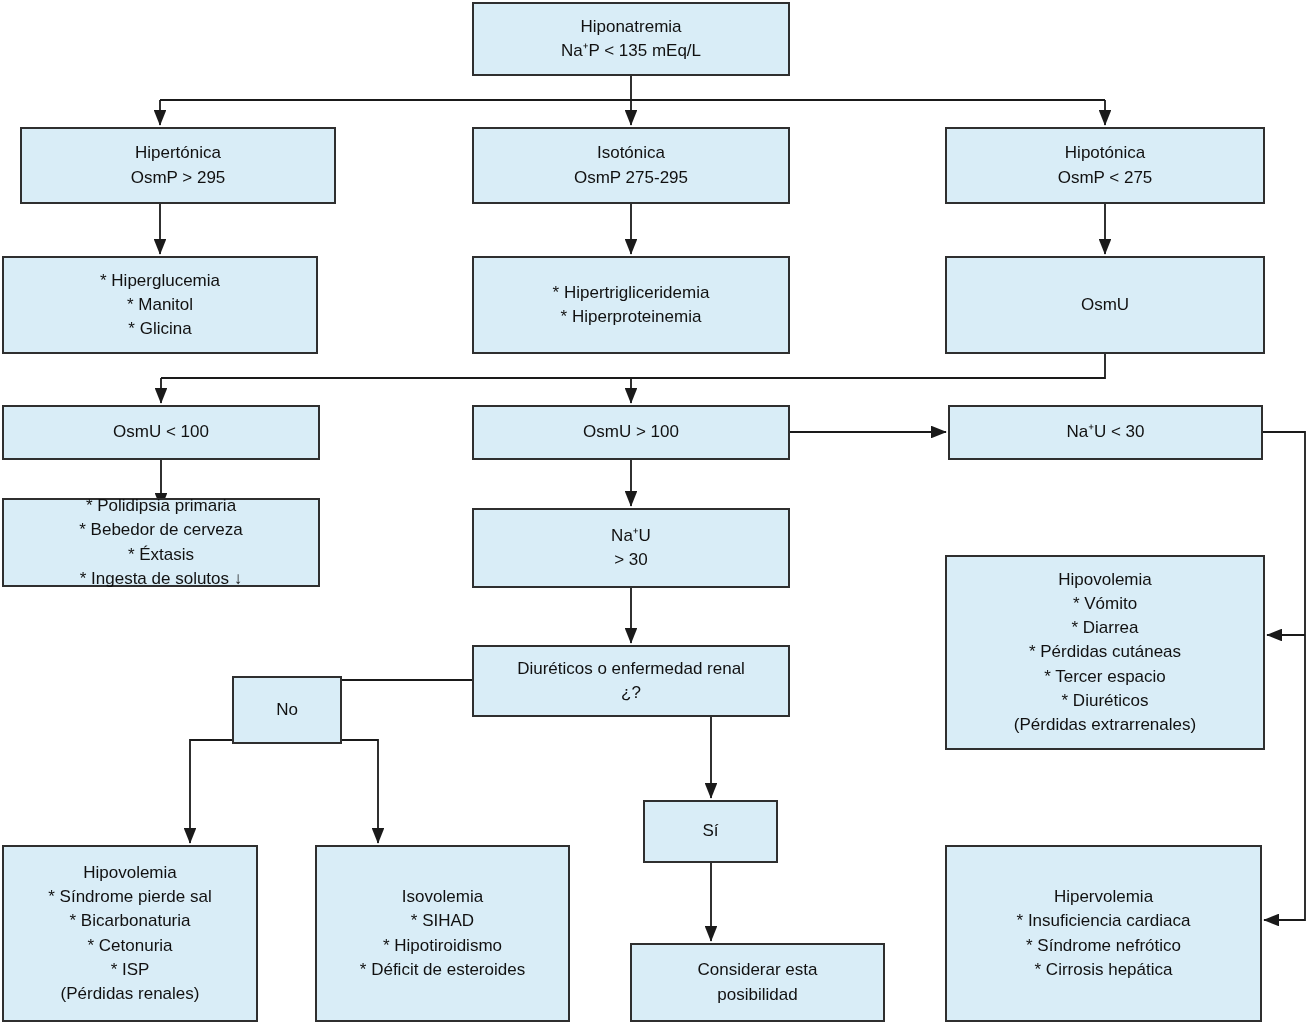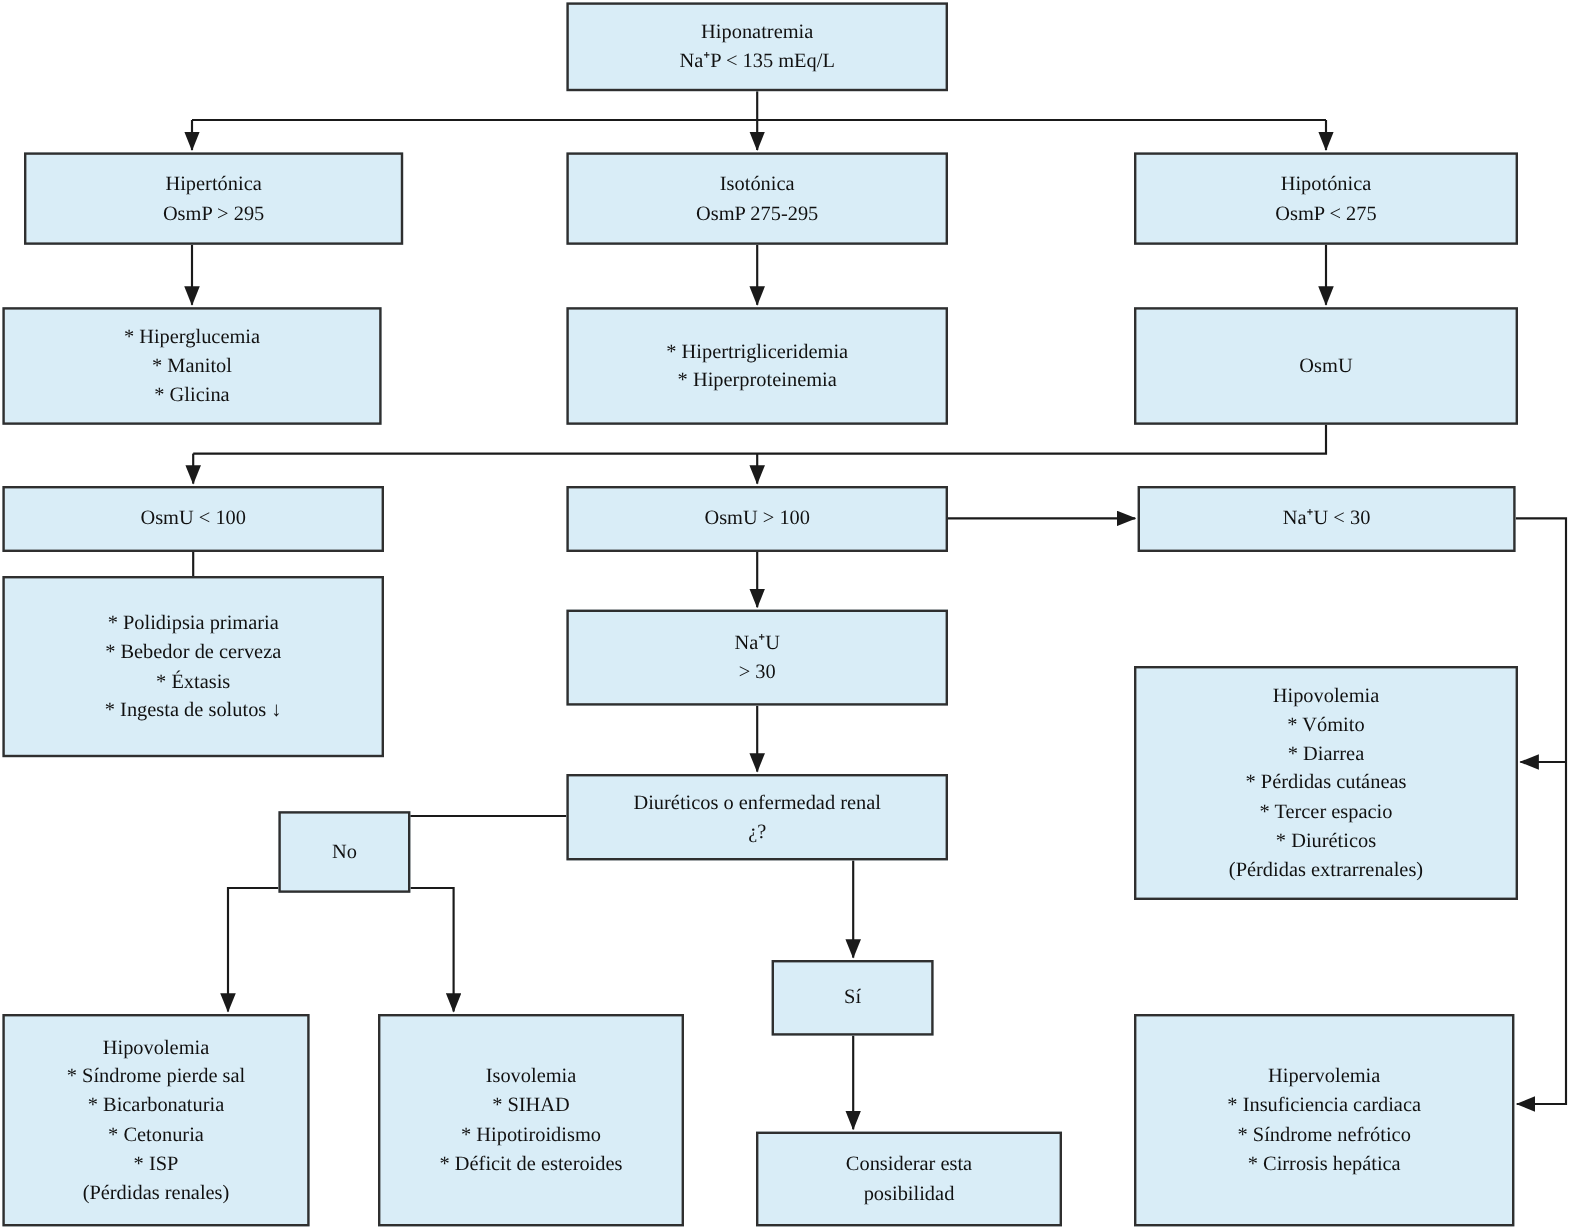--- a/index.html
+++ b/index.html
@@ -7,21 +7,21 @@
     --box-border:#2f2f2f;
     --connector:#1a1a1a;
     --background:#ffffff;
     --text:#111111;
   }
   html,body{margin:0;padding:0;background:var(--background);}
   #canvas{
     position:relative;
     width:1314px;height:1024px;
     background:var(--background);
-    font-family:Liberation Serif, serif;
+    font-family:Liberation Sans, sans-serif;
     color:var(--text);
     overflow:hidden;
   }
   #wires{position:absolute;left:0;top:0;width:1314px;height:1024px;}
   .node{
     position:absolute;
     box-sizing:border-box;
     background:var(--box-fill);
     border:2px solid var(--box-border);
     display:flex;
@@ -111,21 +111,21 @@
     </div>
 
   <div class="node" style="left:472px;top:405px;width:318px;height:55px">
       <div>OsmU &gt; 100</div>
     </div>
 
   <div class="node" style="left:948px;top:405px;width:315px;height:55px">
       <div>Na⁺U &lt; 30</div>
     </div>
 
-  <div class="node" style="left:2px;top:480px;width:318px;height:151px">
+  <div class="node" style="left:2px;top:498px;width:318px;height:89px">
       <div>* Polidipsia primaria</div>
       <div>* Bebedor de cerveza</div>
       <div>* Éxtasis</div>
       <div>* Ingesta de solutos ↓</div>
     </div>
 
   <div class="node" style="left:472px;top:508px;width:318px;height:80px">
       <div>Na⁺U</div>
       <div>&gt; 30</div>
     </div>

